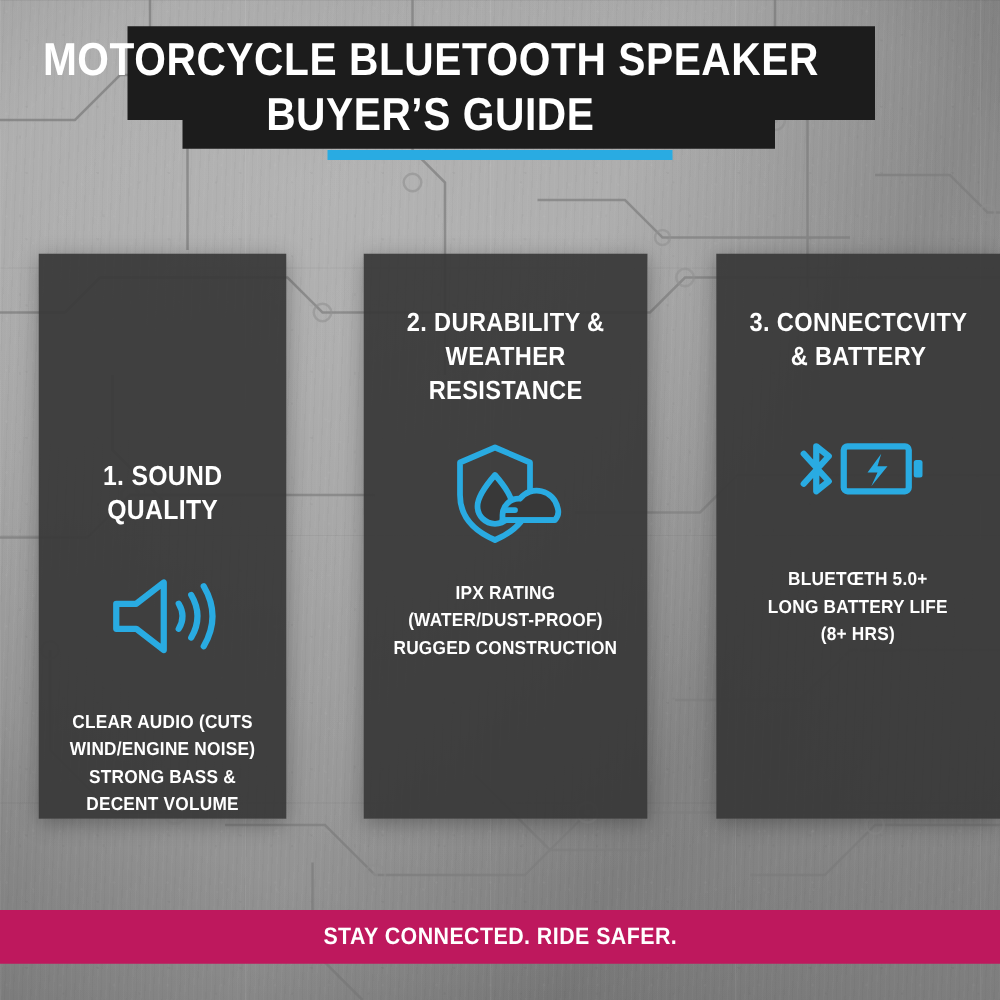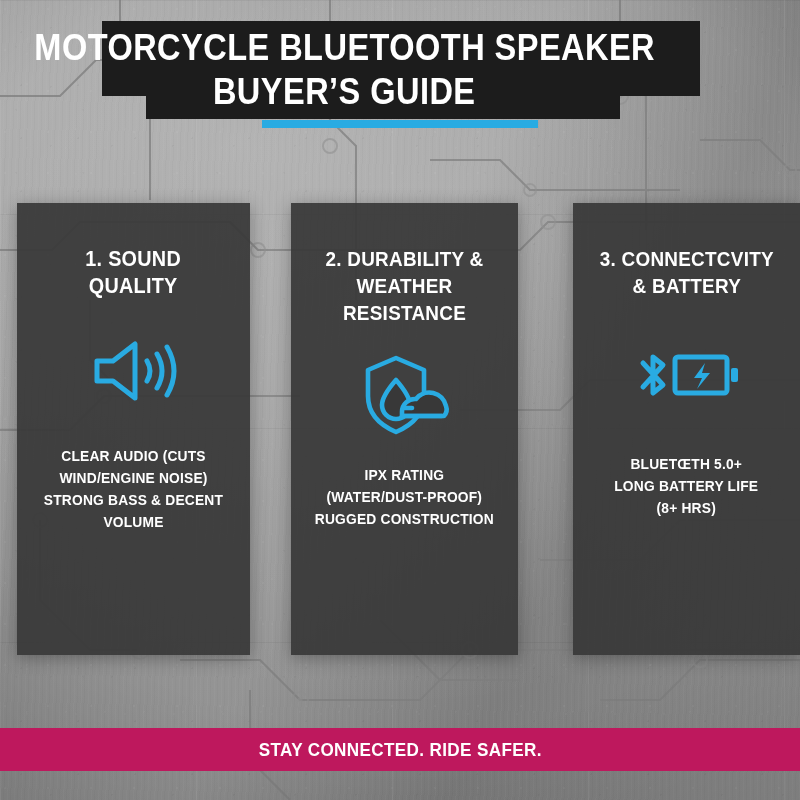--- a/index.html
+++ b/index.html
@@ -123,21 +123,21 @@
     position: absolute;
     top: 203px;
     height: 452px;
     background: rgba(56,56,56,0.93);
     box-shadow: 0 3px 16px rgba(0,0,0,0.30);
     display: flex;
     flex-direction: column;
     align-items: center;
     z-index: 3;
   }
-  #card-1 { left: 17px;  width: 233px; }
+  #card-1 { left: 31px;  width: 198px; justify-content: flex-end; }
   #card-2 { left: 291px; width: 227px; }
   #card-3 { left: 545px; width: 227px; margin-left: 28px; }
 
   .card-title {
     color: #ffffff;
     font-family: "Liberation Sans Narrow", "Liberation Sans", sans-serif;
     font-weight: 700;
     font-size: 22px;
     line-height: 27px;
     text-align: center;

